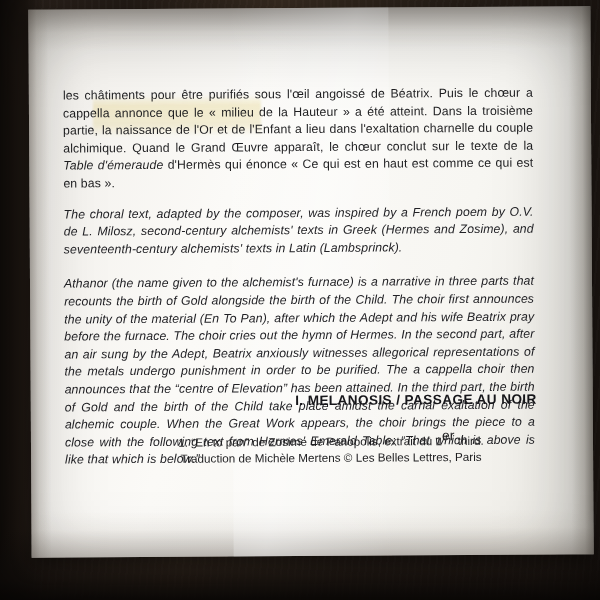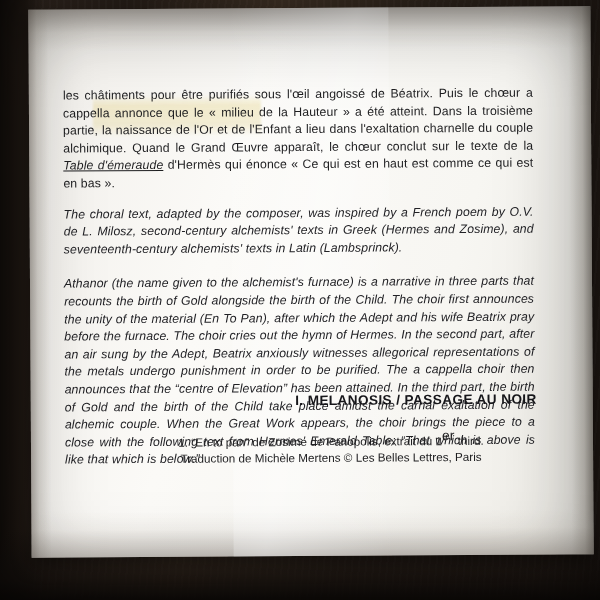--- a/index.html
+++ b/index.html
@@ -97,21 +97,21 @@
     text-align: justify;
     font-size: 12.3px;
     line-height: 17.6px;
     letter-spacing: 0.1px;
   }
   .fr { color: #1e1e20; }
   .en {
     font-style: italic;
     color: #222226;
   }
-  .it { font-style: italic; text-decoration: underline; }
+  .it { font-style: italic; }
   .tight { margin-bottom: 13px; }
 
   .section-title {
     position: absolute;
     left: 210px;
     top: 385px;
     width: 296px;
     text-align: right;
     font-weight: bold;
     font-size: 13.6px;

